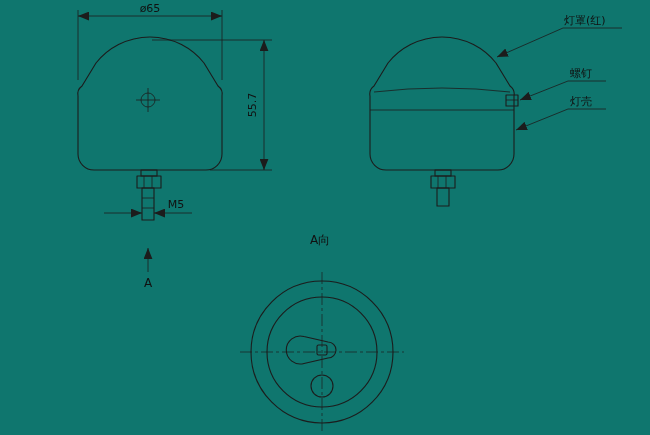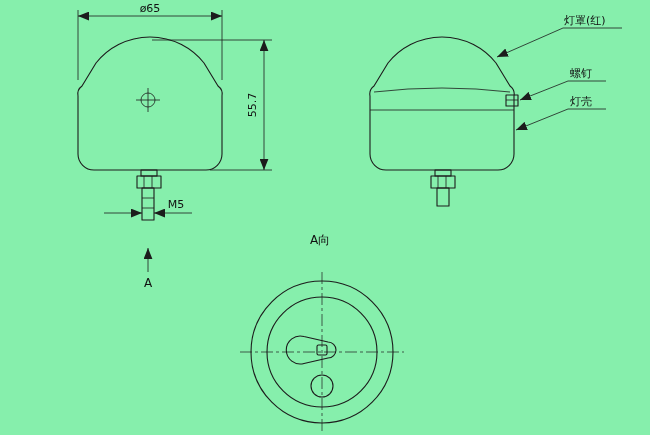--- a/index.html
+++ b/index.html
@@ -4,21 +4,21 @@
 <style>
   html, body {
     margin: 0;
     padding: 0;
     background: #ffffff;
   }
   .canvas {
     position: relative;
     width: 650px;
     height: 435px;
-    background: #86efac;
+    background: #0f766e;
     font-family: "DejaVu Sans", sans-serif;
     overflow: hidden;
   }
   svg { display: block; }
   .outline  { fill: none; stroke: #1c1c1c; stroke-width: 1.1; stroke-linejoin: round; }
   .thin     { fill: none; stroke: #1c1c1c; stroke-width: 0.8; }
   .dimline  { fill: none; stroke: #1c1c1c; stroke-width: 0.8; }
   .center   { fill: none; stroke: #1c1c1c; stroke-width: 0.7; stroke-dasharray: 12 3 3 3; }
   .dimtext  { fill: #111111; font-size: 11px; font-family: "DejaVu Sans", sans-serif; }
   .cntext   { fill: #111111; font-size: 11px; font-family: "DejaVu Sans", sans-serif; }

